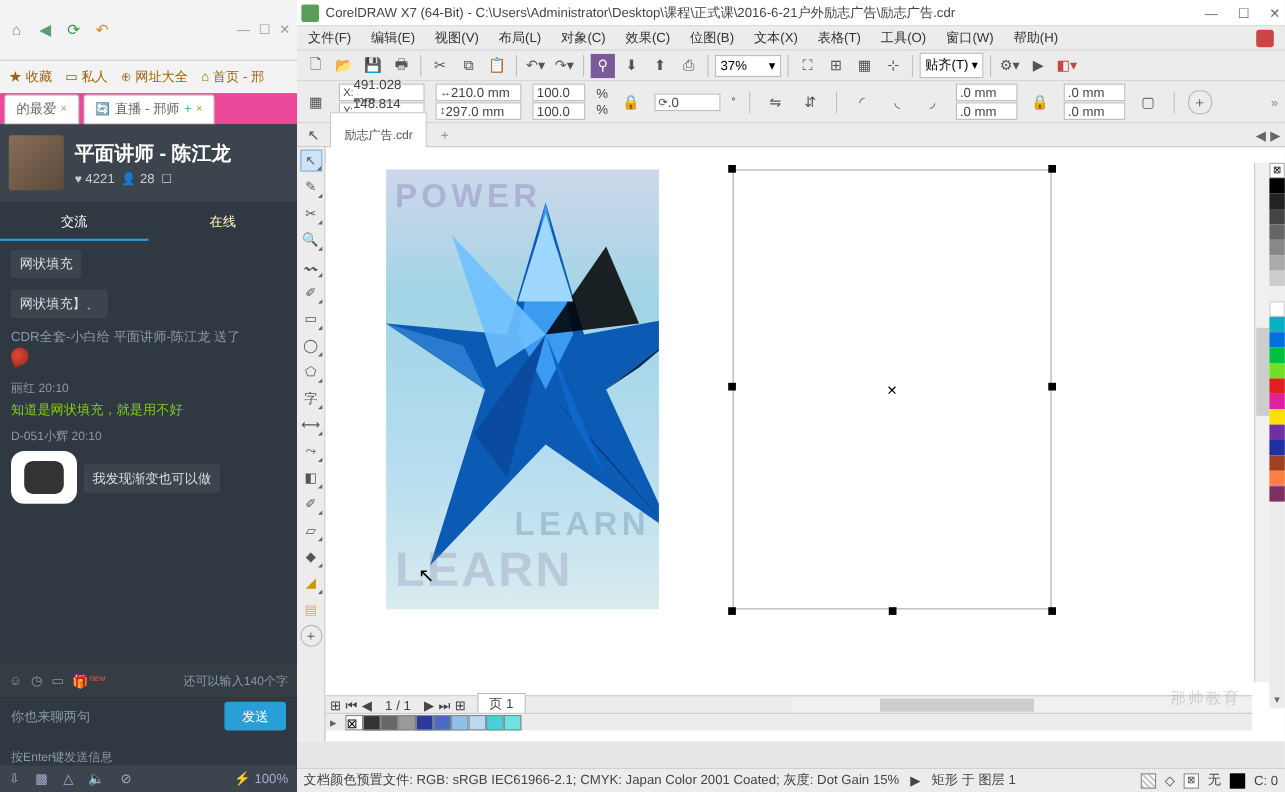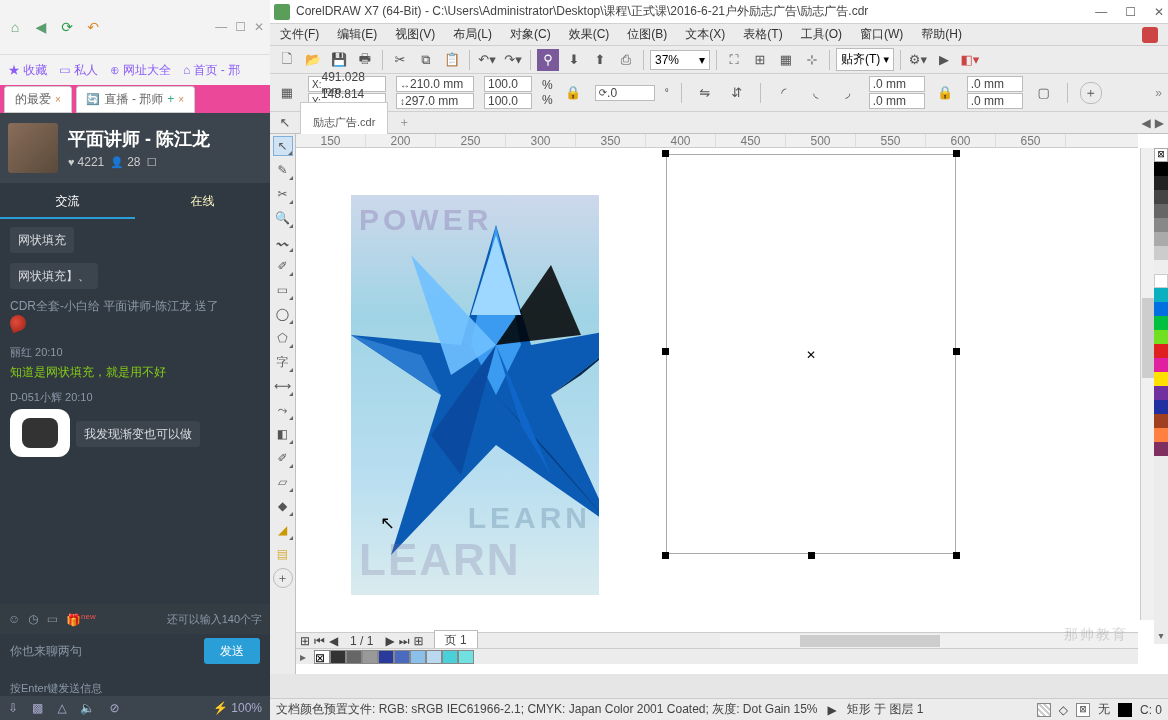--- a/index.html
+++ b/index.html
@@ -1,21 +1,21 @@
 <!DOCTYPE html>
 <html><head>
 <meta charset="utf-8">
 <style>
 * { margin:0; padding:0; box-sizing:border-box; font-family:"Microsoft YaHei",Arial,sans-serif; font-size:12px; }
 body { width:1168px; height:720px; overflow:hidden; background:#fff; position:relative; }
 .left-pane { position:absolute; left:0; top:0; width:270px; height:720px; background:#303841; color:#d0d5da; }
 .left-top { height:55px; background:#f3f3f3; border-bottom:1px solid #ddd; display:flex; align-items:center; gap:8px; padding:0 6px; }
 .ico { width:18px; height:18px; display:inline-flex; align-items:center; justify-content:center; color:#5a9e6f; font-size:14px; }
 .left-toolbar { height:30px; background:#f3f3f3; display:flex; align-items:center; gap:12px; padding:0 8px; color:#777; font-size:12px; }
-.left-toolbar span { color:#8b5cf6; }
+.left-toolbar span { color:#a16207; }
 .left-tabs { height:28px; background:#ec4899; display:flex; align-items:center; }
 .tab-item { padding:4px 10px; background:#fff; border:1px solid #ccc; border-radius:3px 3px 0 0; margin-left:4px; font-size:11px; color:#666; display:flex; align-items:center; gap:4px; }
 .tab-item .close { color:#c85; font-size:10px; }
 .profile { height:70px; background:#3c444d; display:flex; align-items:center; padding:8px; gap:10px; }
 .avatar { width:50px; height:50px; background:linear-gradient(135deg,#8a6d5a,#5a4a3a); border-radius:3px; }
 .profile-info .name { color:#fff; font-size:18px; font-weight:bold; }
 .profile-info .stats { color:#ccc; font-size:11px; margin-top:4px; }
 .tabs2 { display:flex; height:36px; }
 .tabs2 > div { flex:1; text-align:center; line-height:36px; color:#fef9c3; cursor:pointer; }
 .tabs2 > div.active { color:#fff; border-bottom:2px solid #2a9ed6; }
@@ -53,21 +53,21 @@
 
 .workspace { position:absolute; left:0; top:134px; width:898px; height:540px; background:#fff; }
 .vtoolbox { position:absolute; left:0; top:0; width:26px; height:540px; background:#ececec; border-right:1px solid #c0c0c0; display:flex; flex-direction:column; gap:4px; padding-top:2px; align-items:center; }
 .vt { width:20px; height:20px; color:#555; display:flex; align-items:center; justify-content:center; font-size:12px; position:relative;}
 .vt.sel { background:#cfe3f5; border:1px solid #7fb0dc; }
 .vt .fly { position:absolute; right:0; bottom:0; width:0; height:0; border-left:4px solid transparent; border-bottom:4px solid #666; }
 .canvas-area { position:absolute; left:26px; top:14px; right:30px; bottom:40px; background:#fff; overflow:hidden; }
 .hruler { position:absolute; left:26px; top:0; right:30px; height:14px; background:#f0f0f0; border-bottom:1px solid #ccc; font-size:8px; color:#777; display:flex; }
 .hruler div { width:70px; text-align:center; border-right:1px solid #ddd;}
 .vruler { position:absolute; left:26px; top:14px; width:14px; bottom:40px; background:#f0f0f0; border-right:1px solid #ccc; }
-.artwork { position:absolute; left:55px; top:6px; width:248px; height:400px; background:linear-gradient(180deg,#cdd8eb 0%,#a0d4e5 30%,#b8def0 70%,#d9ebee 100%); overflow:hidden;margin-top:41px; }
+.artwork { position:absolute; left:55px; top:6px; width:248px; height:400px; background:linear-gradient(180deg,#cdd8eb 0%,#a0d4e5 30%,#b8def0 70%,#d9ebee 100%); overflow:hidden; }
 .page-blank { position:absolute; left:370px; top:6px; width:290px; height:400px; background:#fff; border:1px solid #aaa; }
 .handle { position:absolute; width:7px; height:7px; background:#000; }
 .centerx { position:absolute; left:510px; top:200px; font-size:12px; color:#000; }
 .vscroll{ position:absolute; right:14px; top:14px; width:14px; bottom:54px; background:#f0f0f0; border-left:1px solid #ccc;}
 .vscroll .thumb{ position:absolute; right:0; top:150px; width:12px; height:80px; background:#cdcdcd;}
 .colorbar { position:absolute; right:0; top:14px; width:14px; bottom:30px; background:#ececec; display:flex; flex-direction:column; }
 .colorbar div { width:14px; height:14px; }
 .pagenav { position:absolute; left:26px; bottom:26px; height:16px; right:30px; background:#ececec; display:flex; align-items:center; gap:4px; padding:0 4px; font-size:10px; color:#444; border-top:1px solid #ccc;}
 .docpal { position:absolute; left:26px; bottom:10px; right:30px; height:16px; background:#ececec; display:flex; align-items:center; gap:0; padding:0 4px; border-top:1px solid #ccc;}
 .docpal div { width:16px; height:14px; border:1px solid #888; }
@@ -287,33 +287,20 @@
       <div class="vt">字<span class="fly"></span></div>
       <div class="vt">⟷<span class="fly"></span></div>
       <div class="vt">⤳<span class="fly"></span></div>
       <div class="vt">◧<span class="fly"></span></div>
       <div class="vt">✐<span class="fly"></span></div>
       <div class="vt">▱<span class="fly"></span></div>
       <div class="vt">◆<span class="fly"></span></div>
       <div class="vt" style="color:#c90">◢<span class="fly"></span></div>
       <div class="vt" style="color:#d8b040">▤</div>
       <div class="vt" style="border:1px solid #bbb;border-radius:10px">＋</div>
-    </div>
-    <div class="hruler">
-      <div>150</div>
-        <div>200</div>
-        <div>250</div>
-        <div>300</div>
-        <div>350</div>
-        <div>400</div>
-        <div>450</div>
-        <div>500</div>
-        <div>550</div>
-        <div>600</div>
-        <div>650</div>
     </div>
     <div class="vruler"></div>
     <div class="canvas-area">
       <div class="artwork">
         <svg width="290" height="400">
           <polygon points="145,30 180,150 290,130 200,200 260,330 145,250 40,360 90,200 0,140 110,150" fill="#0b5bb5"></polygon>
           <polygon points="145,30 170,150 145,200 120,150" fill="#3a9bf0"></polygon>
           <polygon points="290,130 200,200 230,180" fill="#052a55"></polygon>
           <polygon points="145,200 260,330 200,260" fill="#083a7a"></polygon>
           <polygon points="0,140 90,200 70,160" fill="#2a7ad0"></polygon>

